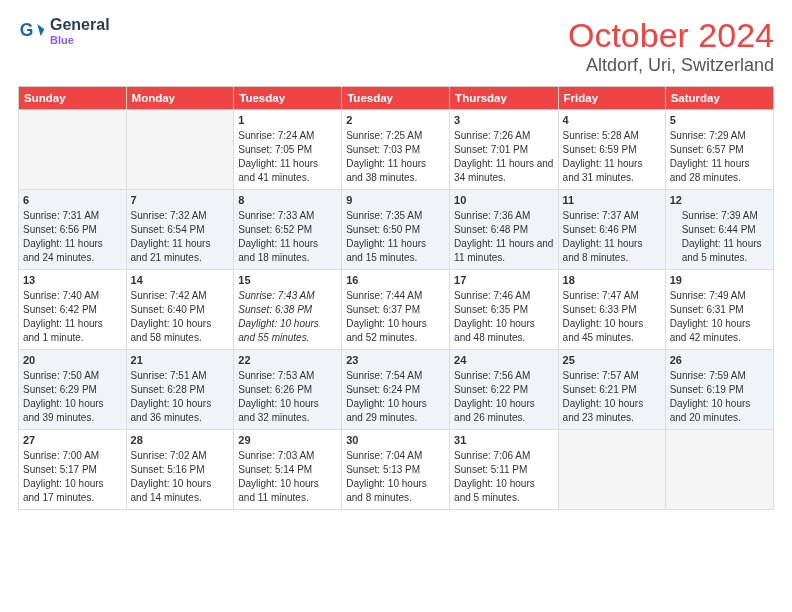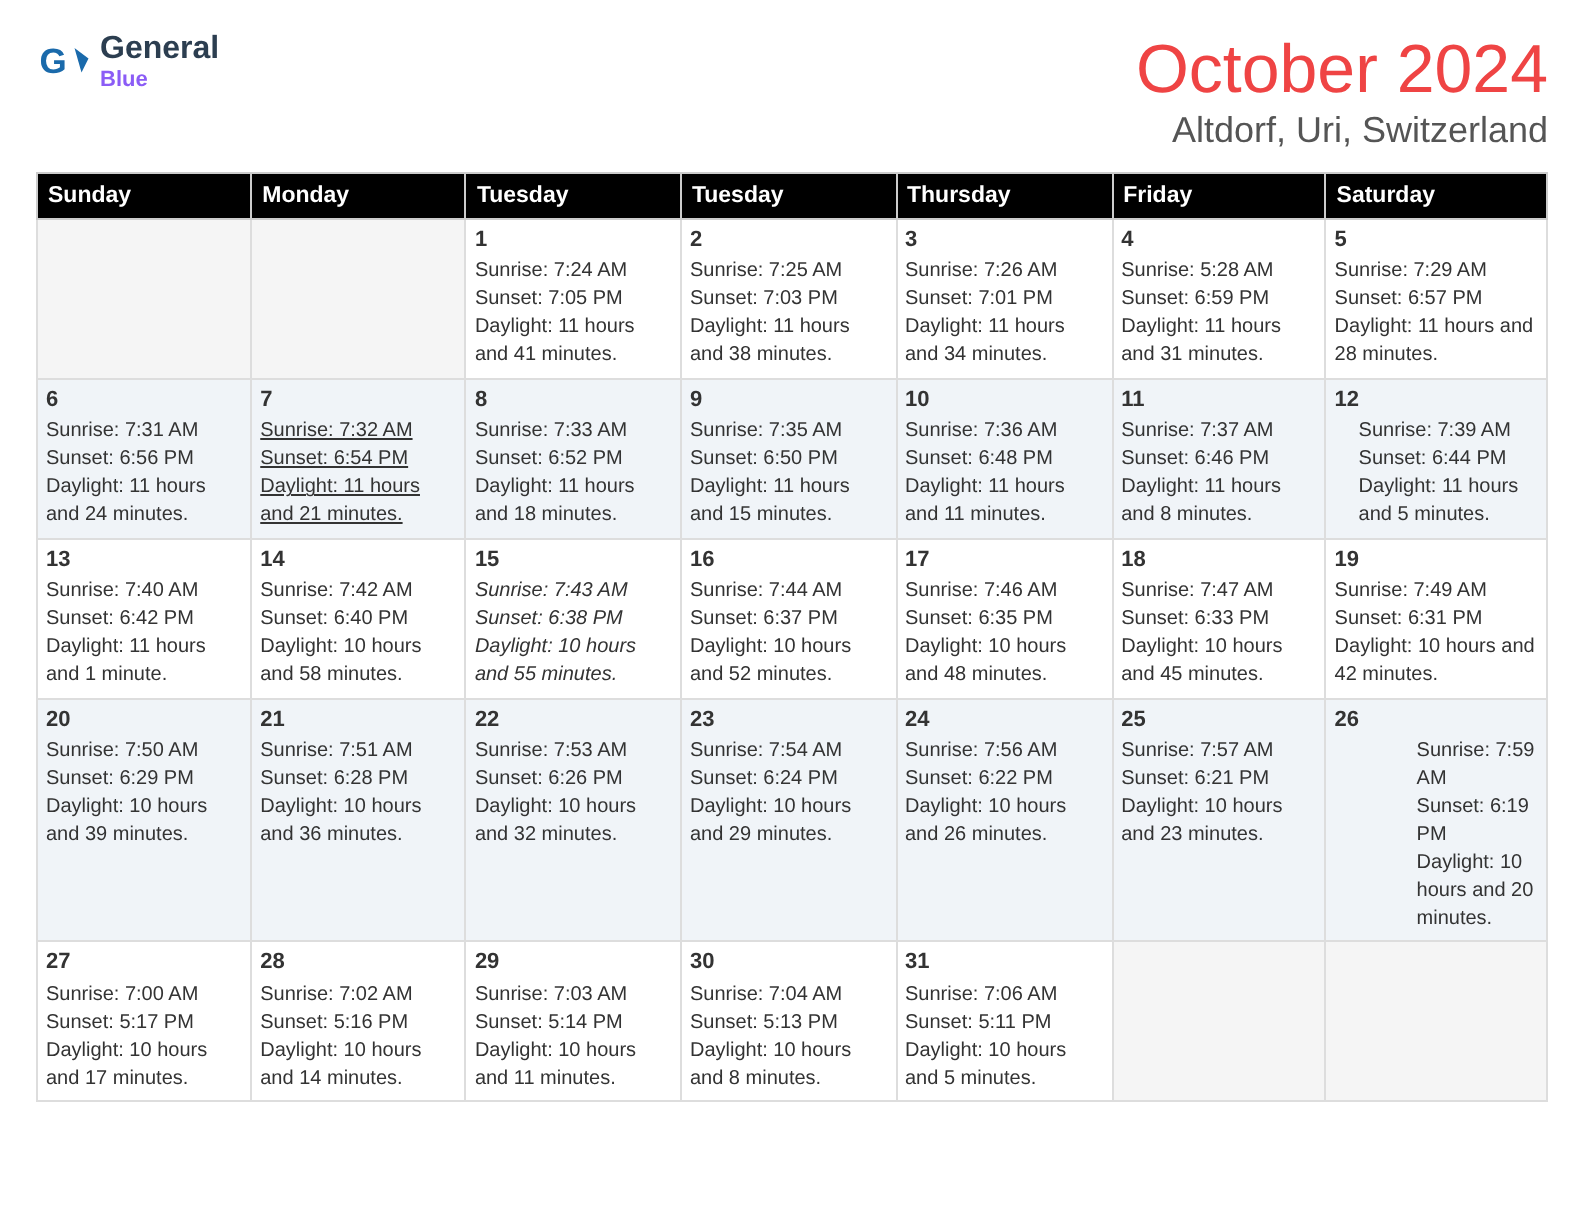--- a/index.html
+++ b/index.html
@@ -40,21 +40,21 @@
     .location {
       font-size: 18px;
       color: #555;
     }
     table {
       width: 100%;
       border-collapse: collapse;
       font-size: 10.5px;
     }
     thead tr th {
-      background-color: #000000;
+      background-color: #ef4444;
       color: #fff;
       text-align: left;
       padding: 5px 5px;
       font-size: 11.5px;
       font-weight: bold;
       border: 1px solid #ccc;
     }
     tbody tr td {
       border: 1px solid #ddd;
       vertical-align: top;
@@ -151,21 +151,21 @@
         </tr>
         <tr>
           <td>
             <span class="day-num">6</span>
             <div style="white-space: pre-line;">Sunrise: 7:31 AM
 Sunset: 6:56 PM
 Daylight: 11 hours and 24 minutes.</div>
           </td>
           <td>
             <span class="day-num">7</span>
-            <div style="white-space: pre-line; text-decoration: underline;">Sunrise: 7:32 AM
+            <div style="white-space: pre-line;">Sunrise: 7:32 AM
 Sunset: 6:54 PM
 Daylight: 11 hours and 21 minutes.</div>
           </td>
           <td>
             <span class="day-num">8</span>
             <div style="white-space: pre-line;">Sunrise: 7:33 AM
 Sunset: 6:52 PM
 Daylight: 11 hours and 18 minutes.</div>
           </td>
           <td>
@@ -269,21 +269,21 @@
 Daylight: 10 hours and 26 minutes.</div>
           </td>
           <td>
             <span class="day-num">25</span>
             <div style="white-space: pre-line;">Sunrise: 7:57 AM
 Sunset: 6:21 PM
 Daylight: 10 hours and 23 minutes.</div>
           </td>
           <td>
             <span class="day-num">26</span>
-            <div style="white-space: pre-line; margin-left: 41px;">Sunrise: 7:59 AM
+            <div style="white-space: pre-line;">Sunrise: 7:59 AM
 Sunset: 6:19 PM
 Daylight: 10 hours and 20 minutes.</div>
           </td>
         </tr>
         <tr>
           <td>
             <span class="day-num">27</span>
             <div style="white-space: pre-line;">Sunrise: 7:00 AM
 Sunset: 5:17 PM
 Daylight: 10 hours and 17 minutes.</div>

